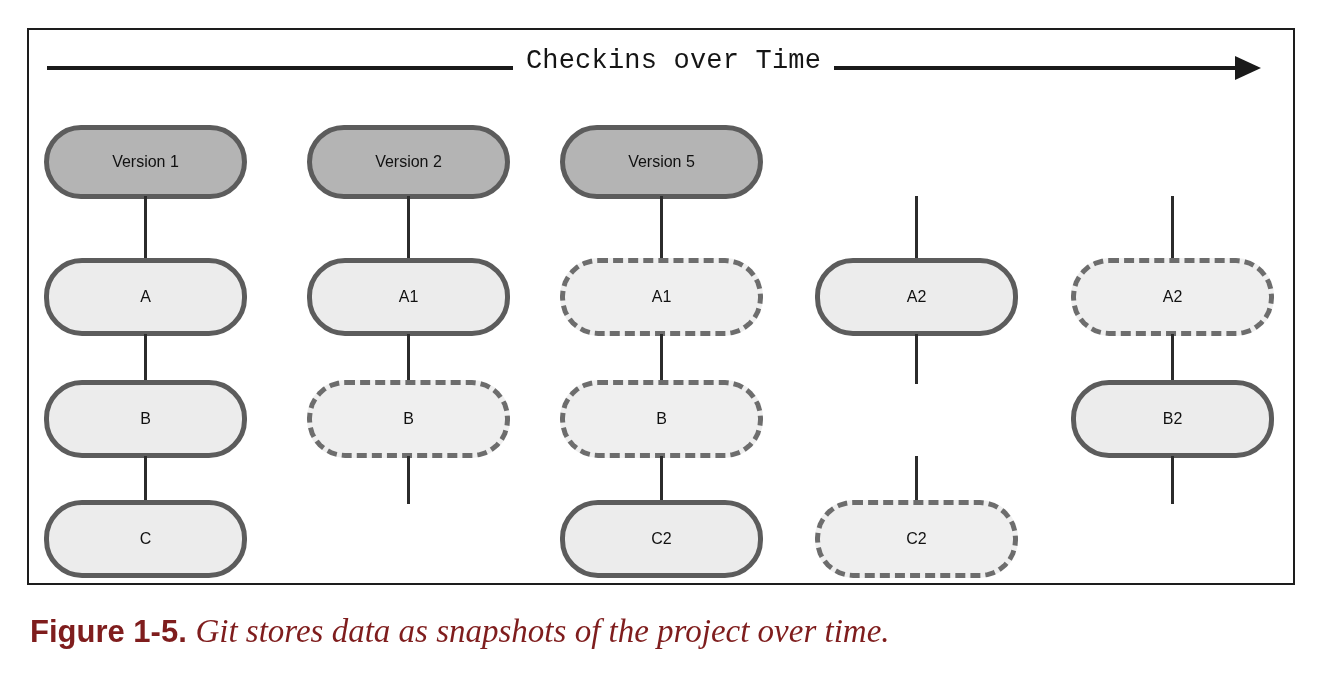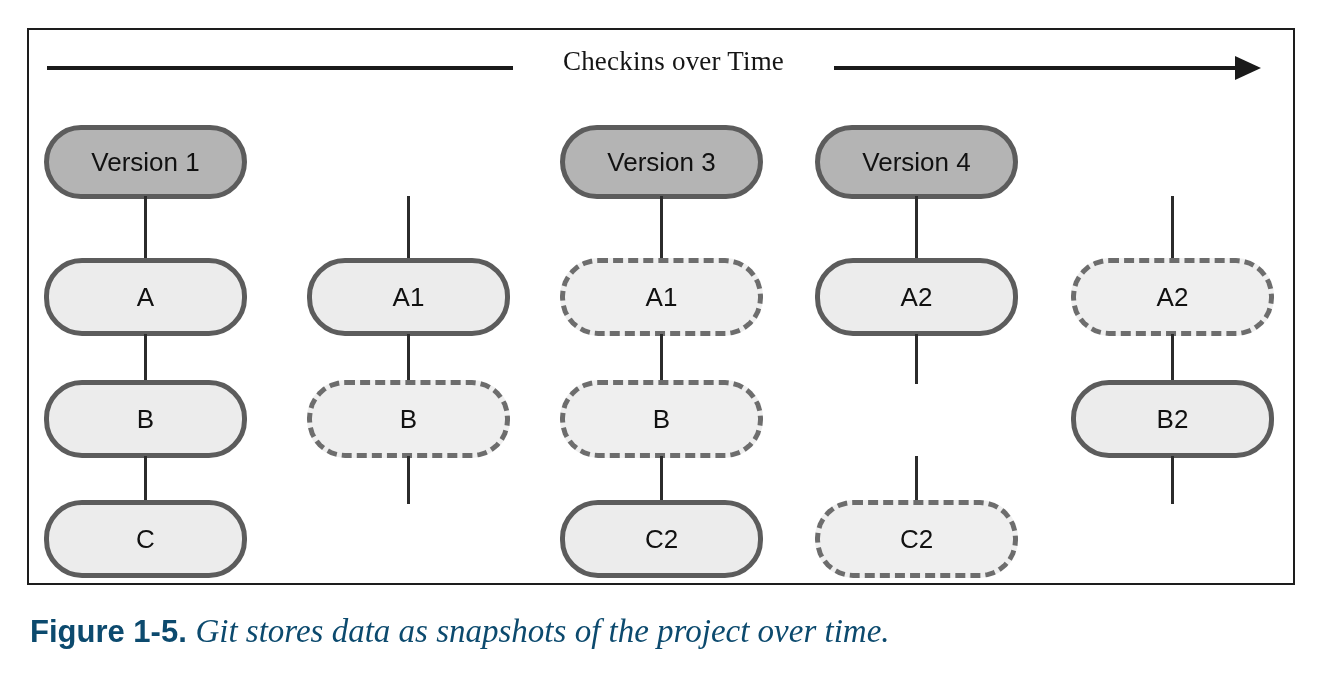--- a/index.html
+++ b/index.html
@@ -56,21 +56,21 @@
   #timeline-label {
     position: absolute;
     left: 484px;
     top: 16px;
     width: 321px;
     text-align: center;
     font-size: 27px;
     font-weight: 400;
     color: #151515;
     letter-spacing: 0.2px;
-    font-family: Liberation Serif, serif;
+    font-family: Liberation Mono, monospace;
   }
 
   
   #columns {
     position: absolute;
     left: 0;
     top: 76px;
     width: 1264px;
     height: 477px;
   }
@@ -82,21 +82,21 @@
   }
   .node {
     position: absolute;
     left: 0;
     width: 203px;
     box-sizing: border-box;
     border-radius: 38px;
     display: flex;
     align-items: center;
     justify-content: center;
-    font-size: 26px;
+    font-size: 16px;
     color: #111111;
     font-family: "Liberation Sans", sans-serif;
   }
   .node-header {
     top: 19px;
     height: 74px;
     background: #b4b4b4;
     border: 5px solid #5c5c5c;
   }
   .node-file {
@@ -123,21 +123,21 @@
   .connector.seg-1 { top: 228px; height: 50px; }
   .connector.seg-2 { top: 350px; height: 48px; }
 
   
   #figure-caption {
     position: absolute;
     left: 30px;
     top: 613px;
     width: 1270px;
     font-size: 31px;
-    color: #0c4a6e;
+    color: #7f1d1d;
     white-space: nowrap;
   }
   #caption-number {
     font-family: "Liberation Sans", sans-serif;
     font-weight: bold;
     font-size: 31px;
   }
   #caption-text {
     font-family: "Liberation Serif", serif;
     font-style: italic;
@@ -162,39 +162,39 @@
       <div class="node node-header">Version 1</div>
       <div class="connector seg-0"></div>
       <div class="node node-file row-1">A</div>
       <div class="connector seg-1"></div>
       <div class="node node-file row-2">B</div>
       <div class="connector seg-2"></div>
       <div class="node node-file row-3">C</div>
     </div>
 
     <div class="version-column" style="left:278px;">
+      <div class="node node-header">Version 2</div>
       <div class="connector seg-0"></div>
       <div class="node node-file row-1">A1</div>
       <div class="connector seg-1"></div>
       <div class="node node-file row-2 dashed">B</div>
       <div class="connector seg-2"></div>
     </div>
 
     <div class="version-column" style="left:531px;">
-      <div class="node node-header">Version 3</div>
+      <div class="node node-header">Version 5</div>
       <div class="connector seg-0"></div>
       <div class="node node-file row-1 dashed">A1</div>
       <div class="connector seg-1"></div>
       <div class="node node-file row-2 dashed">B</div>
       <div class="connector seg-2"></div>
       <div class="node node-file row-3">C2</div>
     </div>
 
     <div class="version-column" style="left:786px;">
-      <div class="node node-header">Version 4</div>
       <div class="connector seg-0"></div>
       <div class="node node-file row-1">A2</div>
       <div class="connector seg-1"></div>
       <div class="connector seg-2"></div>
       <div class="node node-file row-3 dashed">C2</div>
     </div>
 
     <div class="version-column" style="left:1042px;">
       <div class="connector seg-0"></div>
       <div class="node node-file row-1 dashed">A2</div>

